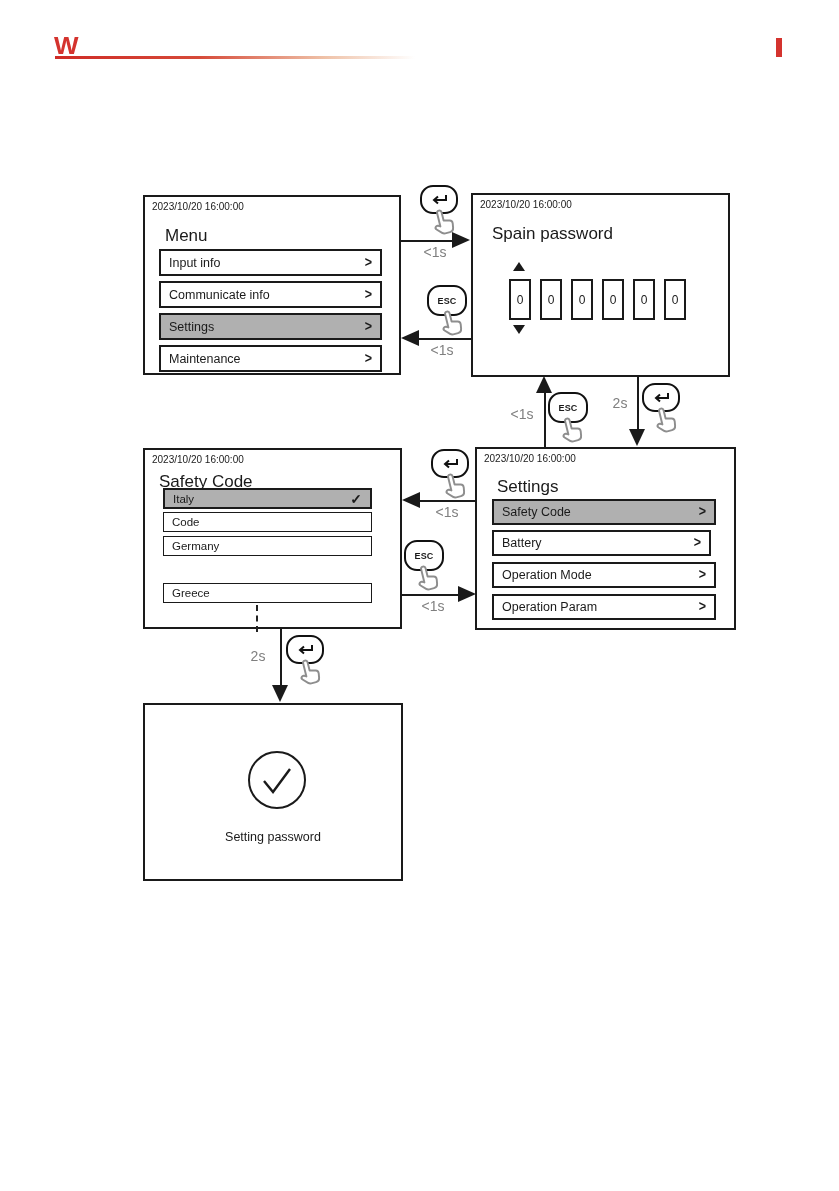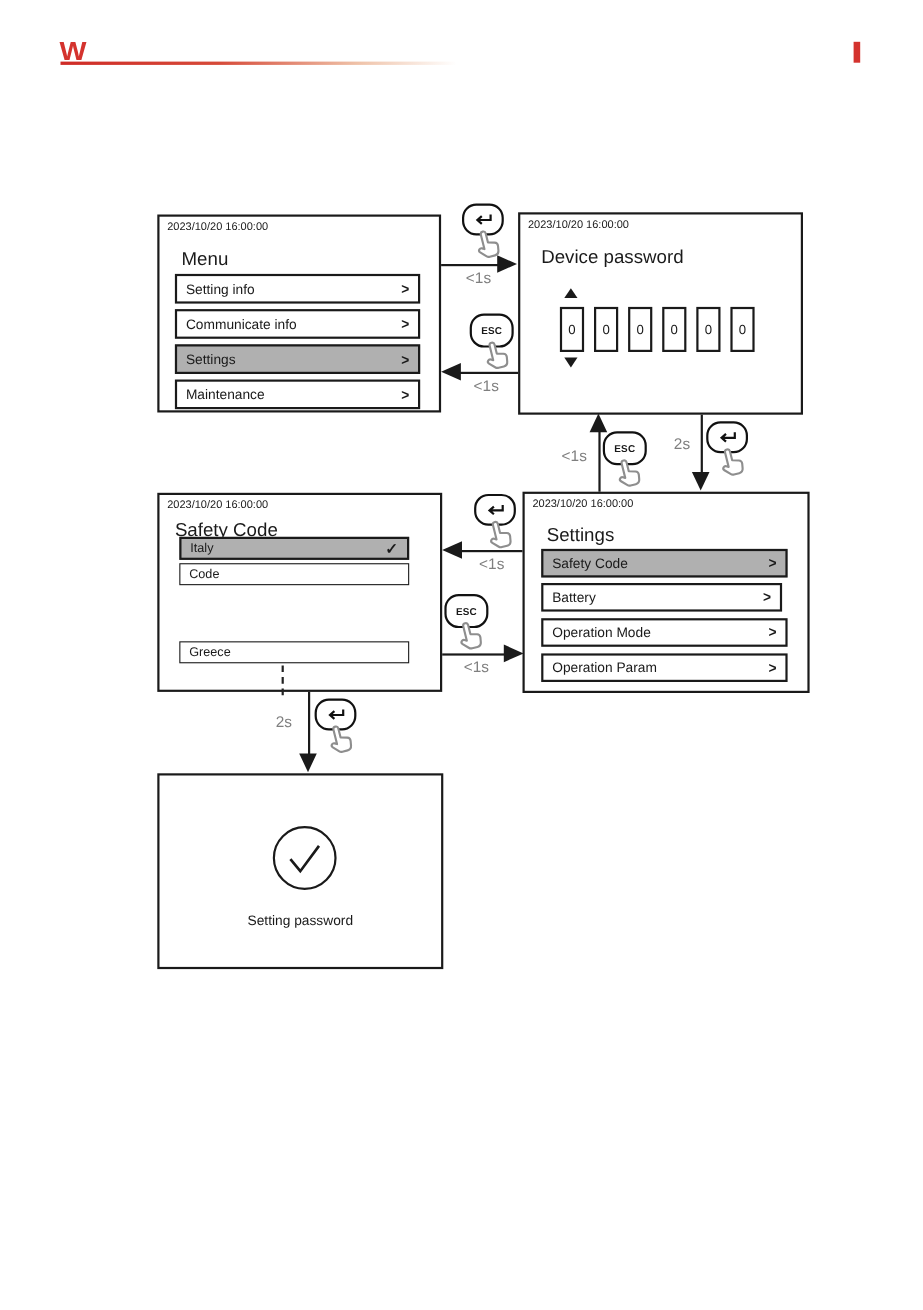--- a/index.html
+++ b/index.html
@@ -59,40 +59,40 @@
 <div class="page" style="--brand: #d4332e; --hl: #b0b0b0; --line: #1a1a1a; --muted: #7f7f7f;">
 
   <div class="logo">W</div>
   <div class="brandline"></div>
   <div class="redbar"></div>
 
   <div class="screen" style="left:143px;top:195px;width:258px;height:180px">
     <div class="ts">2023/10/20 16:00:00</div>
     <div class="stitle" style="left:20px;top:29px">Menu</div>
     <div class="row" style="left:14px;top:52px;width:223px;height:27px">
-      <span>Setting info</span>
+      <span>Input info</span>
       <span class="chev">&gt;</span>
     </div>
     <div class="row" style="left:14px;top:84px;width:223px;height:27px">
       <span>Communicate info</span>
       <span class="chev">&gt;</span>
     </div>
     <div class="row sel" style="left:14px;top:116px;width:223px;height:27px">
       <span>Settings</span>
       <span class="chev">&gt;</span>
     </div>
     <div class="row" style="left:14px;top:148px;width:223px;height:27px">
       <span>Maintenance</span>
       <span class="chev">&gt;</span>
     </div>
   </div>
 
   <div class="screen" style="left:471px;top:193px;width:259px;height:184px">
     <div class="ts">2023/10/20 16:00:00</div>
-    <div class="stitle" style="left:19px;top:29px">Device password</div>
+    <div class="stitle" style="left:19px;top:29px">Spain password</div>
     <div class="tri-up" style="left:40px;top:67px"></div>
     <div class="pbox sel" style="left:36px;top:84px">
         <span>0</span>
       </div>
     <div class="pbox" style="left:67px;top:84px">
         <span>0</span>
       </div>
     <div class="pbox" style="left:98px;top:84px">
         <span>0</span>
       </div>
@@ -132,20 +132,23 @@
   <div class="screen" style="left:143px;top:448px;width:259px;height:181px">
     <div class="ts">2023/10/20 16:00:00</div>
     <div class="stitle" style="left:14px;top:22px">Safety Code</div>
     <div class="srow sel" style="left:18px;top:38px;width:209px;height:21px">
       <span>Italy</span>
       <span class="check">✓</span>
     </div>
     <div class="srow" style="left:18px;top:62px;width:209px;height:20px">
       <span>Code</span>
     </div>
+    <div class="srow" style="left:18px;top:86px;width:209px;height:20px">
+      <span>Germany</span>
+    </div>
     <div class="srow" style="left:18px;top:133px;width:209px;height:20px">
       <span>Greece</span>
     </div>
     <div class="dots" style="left:111px;top:155px"></div>
   </div>
 
   <div class="screen" style="left:143px;top:703px;width:260px;height:178px">
     <svg class="checkcircle" style="left:100px;top:43px" width="64" height="64" viewBox="0 0 64 64">
       <circle cx="32" cy="32" r="28" fill="none" stroke="#1a1a1a" stroke-width="2"></circle>
       <path d="M19 33 L28 44 L45 21" fill="none" stroke="#1a1a1a" stroke-width="2.4"></path>

